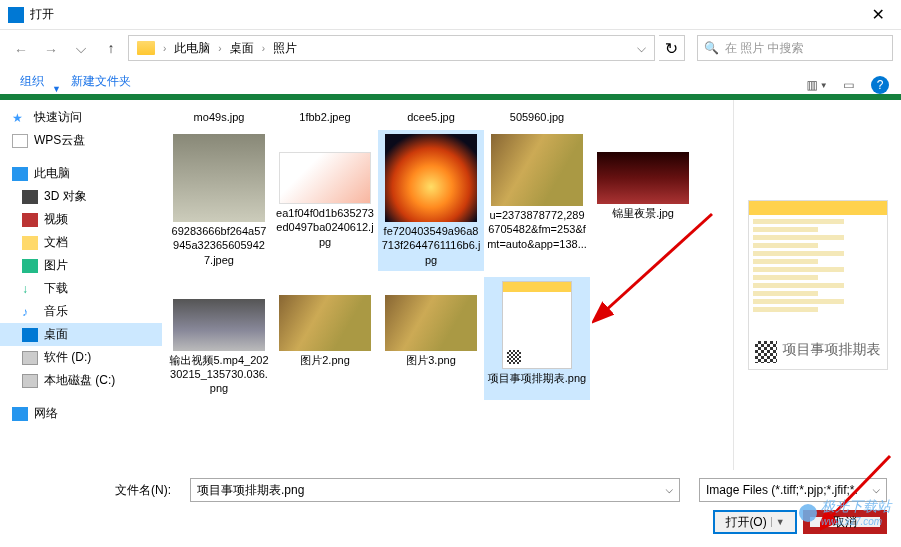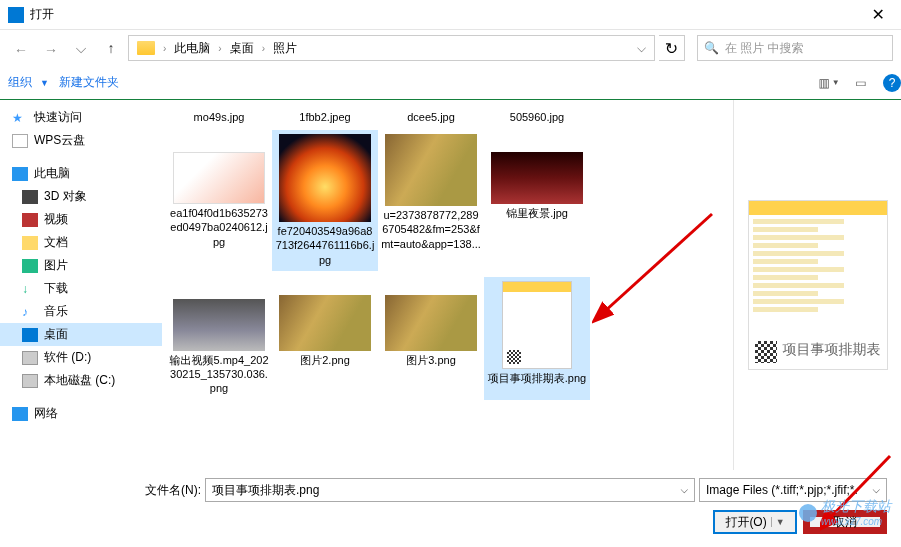--- a/index.html
+++ b/index.html
@@ -15,21 +15,21 @@
 .nav-btn.enabled { color: #333; }
 .folder-icon { width: 18px; height: 14px; background: linear-gradient(#ffd96b,#ffc832); border-radius: 1px; margin: 0 4px; }
 .breadcrumb { flex: 1; height: 26px; border: 1px solid #ccc; display: flex; align-items: center; padding: 0 4px; font-size: 12px; }
 .breadcrumb span { padding: 0 4px; }
 .breadcrumb .sep { color: #888; font-size: 10px; }
 .bc-drop { margin-left: auto; color: #666; padding: 0 6px; }
 .refresh { width: 26px; height: 26px; border: 1px solid #ccc; border-left: none; display: flex; align-items: center; justify-content: center; cursor: pointer; }
 .search { width: 196px; height: 26px; border: 1px solid #ccc; margin-left: 8px; display: flex; align-items: center; padding: 0 6px; font-size: 12px; color: #999; }
 .search .sicon { margin-right: 6px; }
 
-.toolbar { height: 34px; display: flex; align-items: center; padding: 0 0; border-bottom: 1px solid #15803d; font-size: 12px; }
+.toolbar { height: 34px; display: flex; align-items: flex-end; padding: 0 12px; border-bottom: 6px solid #15803d; font-size: 12px; }
 .toolbar .tbtn { padding: 4px 8px; color: #1a73e8; cursor: pointer; }
 .toolbar .right { margin-left: auto; display: flex; gap: 12px; align-items: center; }
 .toolbar .ricon { width: 20px; height: 16px; cursor: pointer; color: #555; display: flex; align-items: center; justify-content: center; }
 .help { width: 18px; height: 18px; border-radius: 50%; background: #0078d4; color: #fff; display: flex; align-items: center; justify-content: center; font-size: 12px; }
 
 .main { display: flex; height: 370px; }
 .sidebar { width: 162px; padding: 6px 0; font-size: 12px; overflow: hidden; }
 .side-item { display: flex; align-items: center; padding: 3px 8px 3px 22px; cursor: pointer; gap: 6px; }
 .side-item.top { padding-left: 12px; }
 .side-item.selected { background: #cce8ff; }
@@ -65,21 +65,21 @@
 .preview-box .row:nth-child(odd){ width: 70%; }
 .preview-box .row:nth-child(even){ width: 50%; }
 .preview-box .qr { position: absolute; bottom: 6px; left: 6px; width: 22px; height: 22px; background: repeating-conic-gradient(#333 0 25%, #fff 0 50%) 0 0/6px 6px; }
 .preview-box .cap { position: absolute; bottom: 10px; left: 34px; font-size: 14px; color: #666; }
 
 .arrow { position: absolute; pointer-events: none; }
 .arrow1 { left: 592px; top: 204px; }
 .arrow2 { left: 820px; top: 450px; }
 
 .footer { padding: 8px 14px; }
-.frow { display: flex; align-items: center; gap: 4px; margin-bottom: 8px; justify-content: flex-end; }
+.frow { display: flex; align-items: center; gap: 19px; margin-bottom: 8px; justify-content: flex-end; }
 .flabel { font-size: 12px; }
 .fname { width: 490px; height: 24px; border: 1px solid #aaa; font-size: 12px; padding: 0 6px; display: flex; align-items: center; justify-content: space-between; }
 .ftype { width: 188px; height: 24px; border: 1px solid #aaa; font-size: 12px; padding: 0 6px; display: flex; align-items: center; justify-content: space-between; }
 .fbtns { display: flex; gap: 6px; justify-content: flex-end; }
 .fbtn { min-width: 84px; height: 24px; border: 7px solid #b91c1c; background: #f0f0f0; font-size: 12px; display: flex; align-items: center; justify-content: center; cursor: pointer; }
 .fbtn.primary { border: 2px solid #0078d4; }
 .fbtn .dd { margin-left: 4px; border-left: 1px solid #aaa; padding-left: 4px; color: #555; font-size: 9px; }
 
 .watermark { position: absolute; right: 10px; bottom: 20px; font-size: 14px; color: #6bb4f0; opacity: 0.85; font-style: italic; display: flex; align-items: center; gap: 4px; pointer-events: none; }
 .watermark .wicon { width: 18px; height: 18px; background: #6bb4f0; border-radius: 50%; }
@@ -208,20 +208,24 @@
           <div class="label label-only">dcee5.jpg</div>
         </div>
       <div class="item">
           <div class="label label-only">505960.jpg</div>
         </div>
       <div class="item" style="visibility:hidden">
           <div class="label label-only"></div>
         </div>
     </div>
     <div class="grid">
+      <div class="item">
+          <div class="thumb tall th-man"></div>
+          <div class="label">69283666bf264a57945a323656059427.jpeg</div>
+        </div>
       <div class="item">
           <div class="thumb th-grad" style="height:52px;margin-top:18px"></div>
           <div class="label">ea1f04f0d1b635273ed0497ba0240612.jpg</div>
         </div>
       <div class="item selected">
           <div class="thumb tall th-fire"></div>
           <div class="label">fe720403549a96a8713f2644761116b6.jpg</div>
         </div>
       <div class="item">
           <div class="thumb th-anime"></div>

